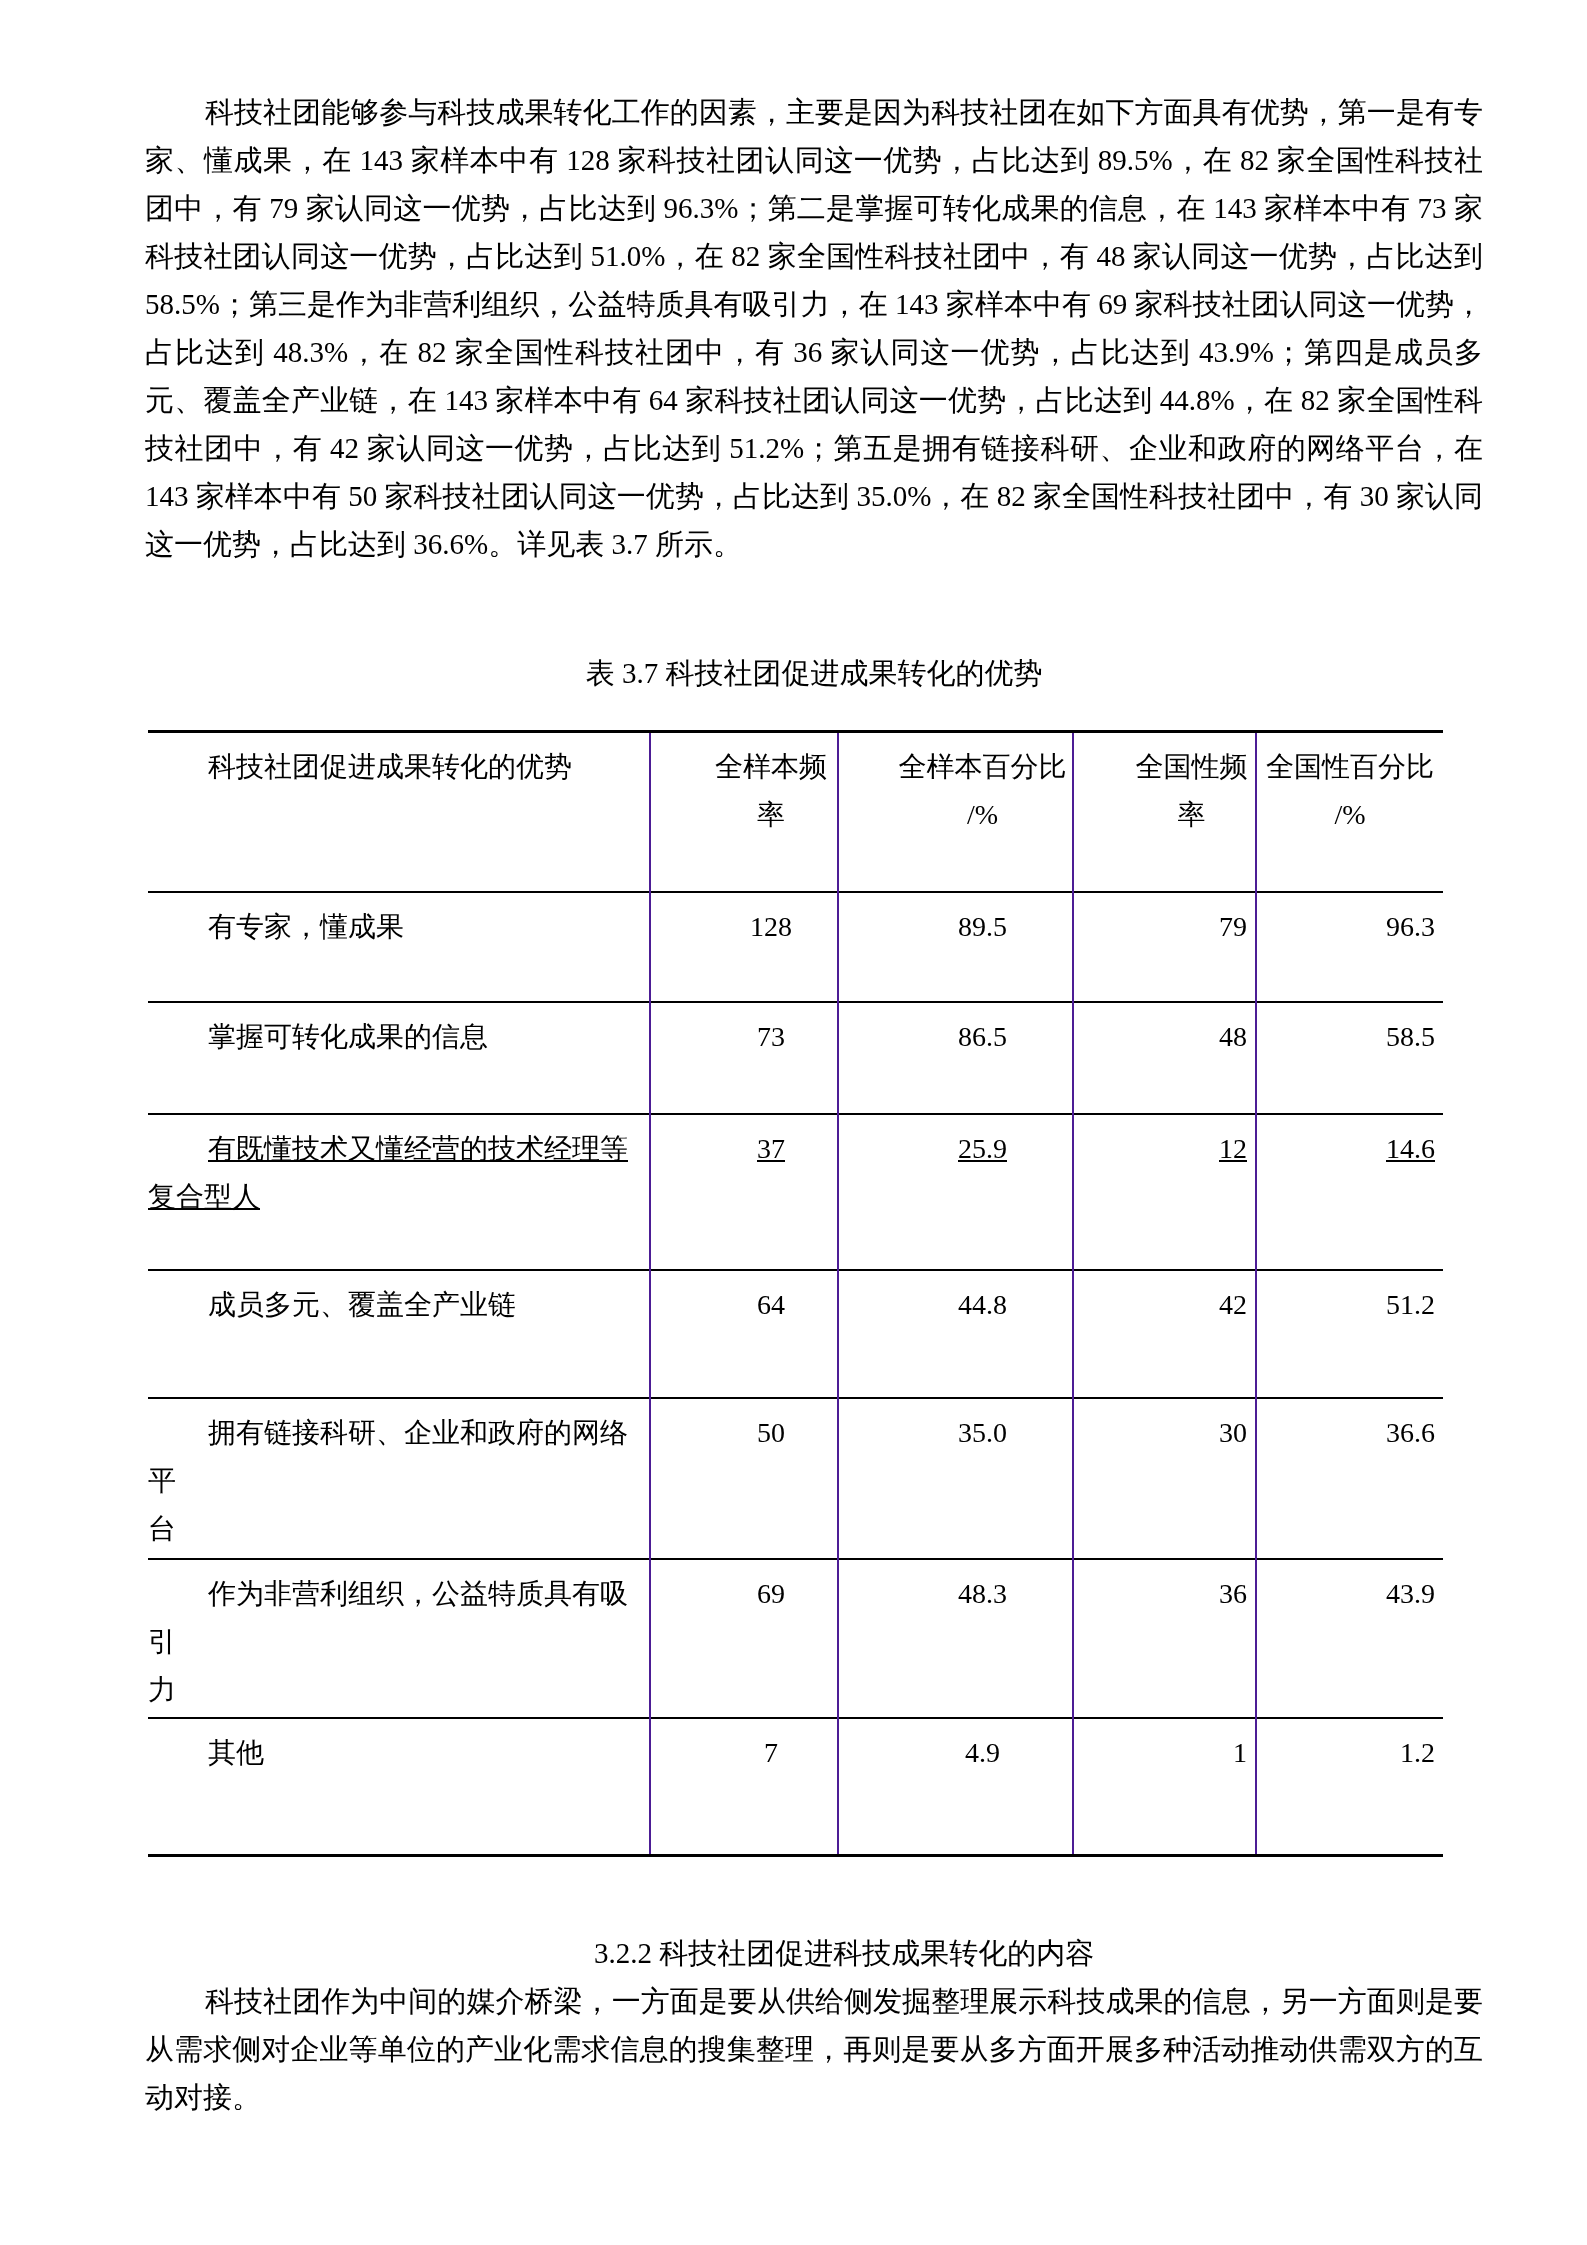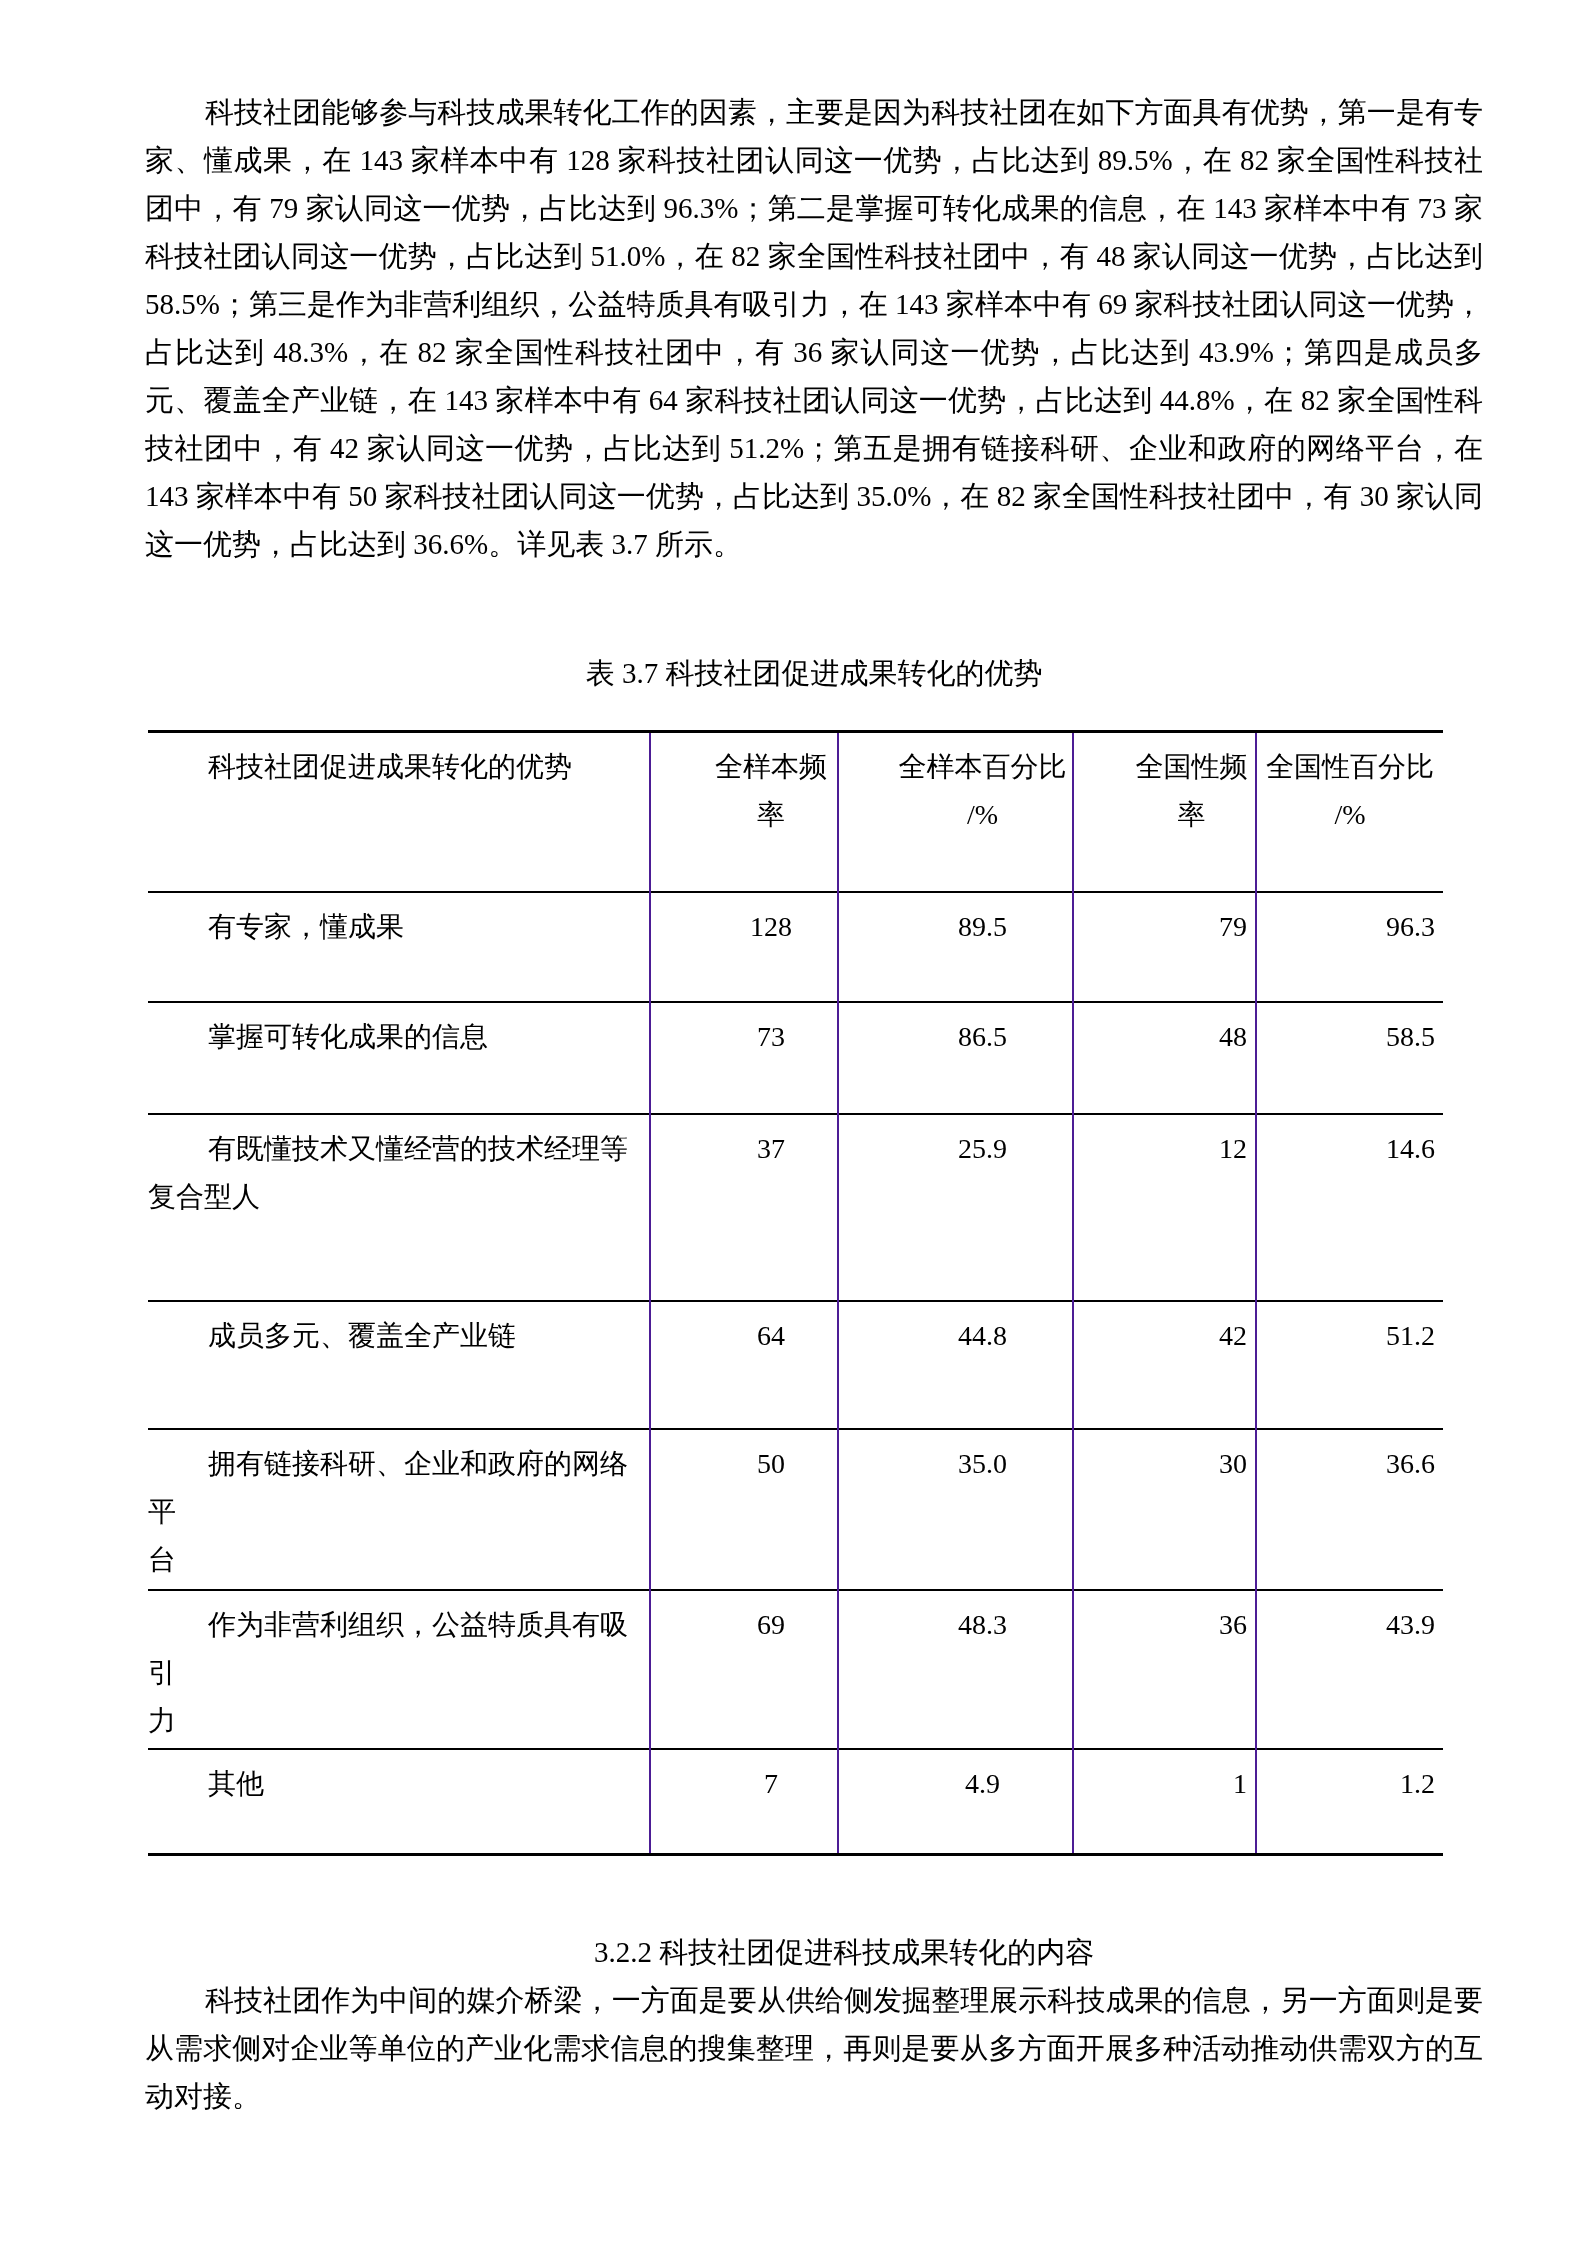--- a/index.html
+++ b/index.html
@@ -119,21 +119,21 @@
       <td class="cell-right">79</td>
       <td class="cell-right">96.3</td>
     </tr>
     <tr style="height:112px;">
       <td class="cell-label">掌握可转化成果的信息</td>
       <td class="cell-center">73</td>
       <td class="cell-center">86.5</td>
       <td class="cell-right">48</td>
       <td class="cell-right">58.5</td>
     </tr>
-    <tr style="height:187px;">
+    <tr style="height:156px;text-decoration:underline;">
       <td class="cell-label">有既懂技术又懂经营的技术经理等
 复合型人</td>
       <td class="cell-center">37</td>
       <td class="cell-center">25.9</td>
       <td class="cell-right">12</td>
       <td class="cell-right">14.6</td>
     </tr>
     <tr style="height:128px;">
       <td class="cell-label">成员多元、覆盖全产业链</td>
       <td class="cell-center">64</td>
@@ -150,21 +150,21 @@
       <td class="cell-right">36.6</td>
     </tr>
     <tr style="height:159px;margin-top:24px;">
       <td class="cell-label">作为非营利组织，公益特质具有吸引
 力</td>
       <td class="cell-center">69</td>
       <td class="cell-center">48.3</td>
       <td class="cell-right">36</td>
       <td class="cell-right">43.9</td>
     </tr>
-    <tr style="height:106px;">
+    <tr style="height:138px;">
       <td class="cell-label">其他</td>
       <td class="cell-center">7</td>
       <td class="cell-center">4.9</td>
       <td class="cell-right">1</td>
       <td class="cell-right">1.2</td>
     </tr>
   </tbody>
     </table>
 
   <p class="section-heading">3.2.2 科技社团促进科技成果转化的内容</p>

